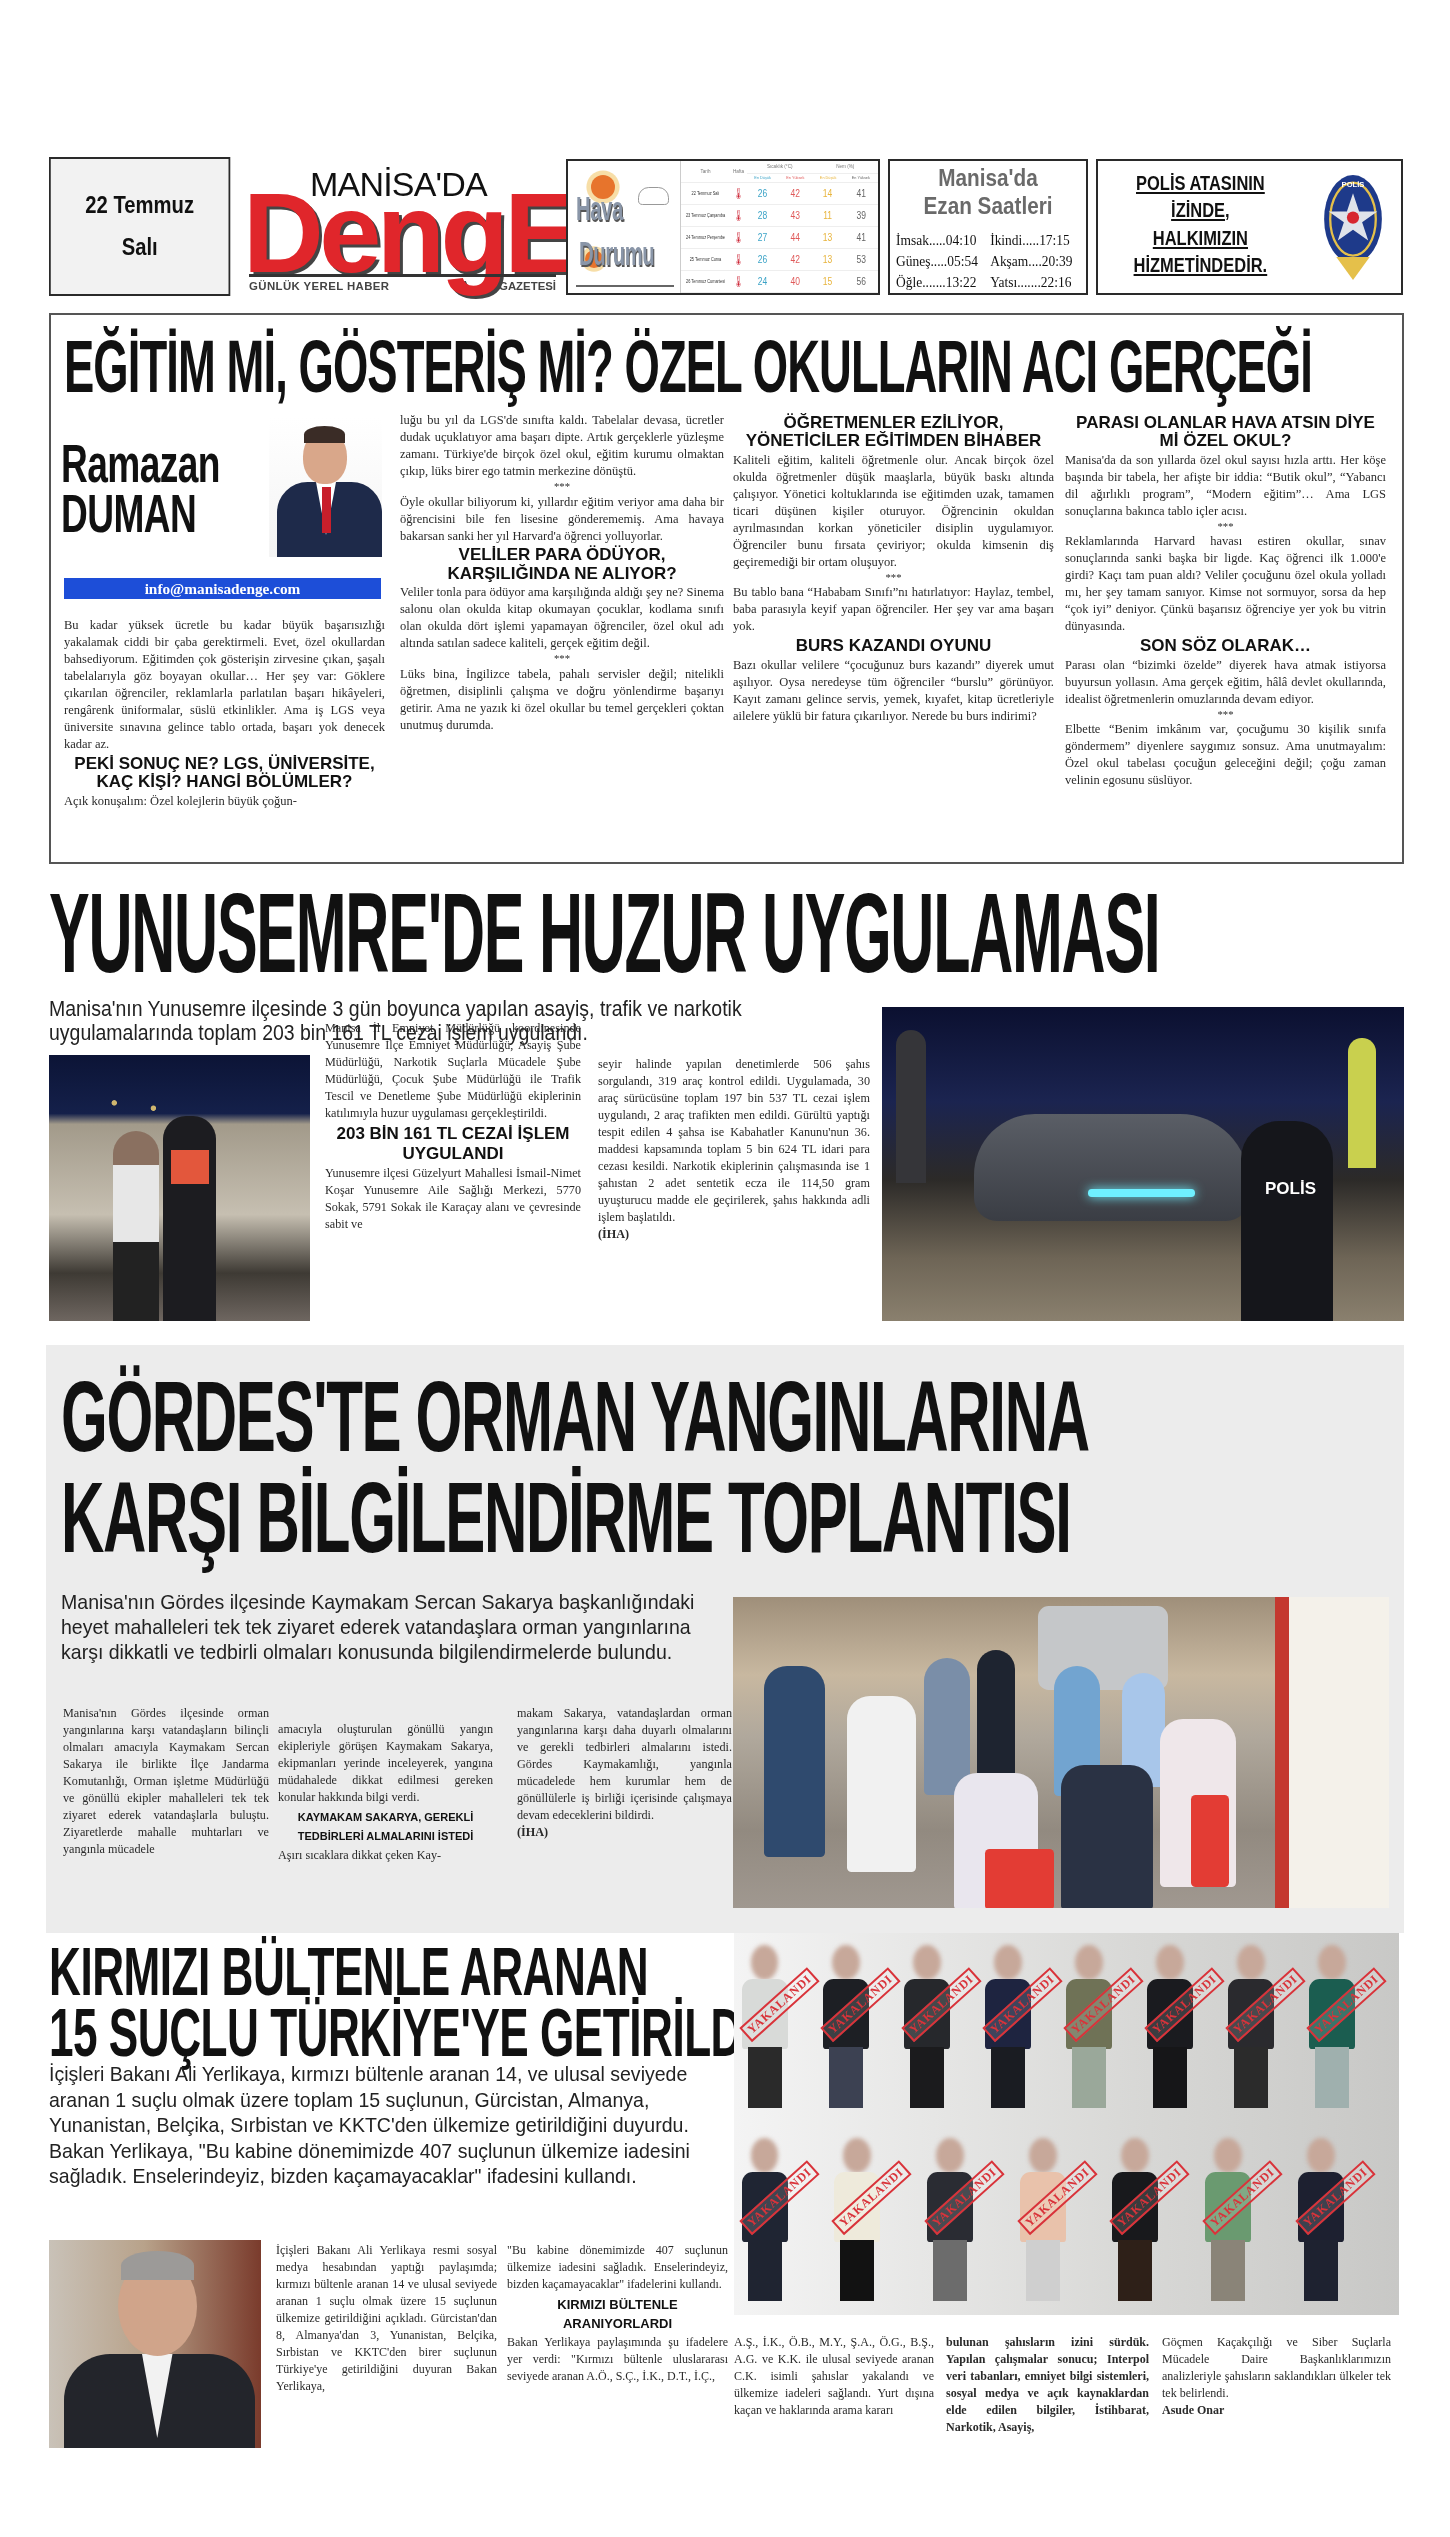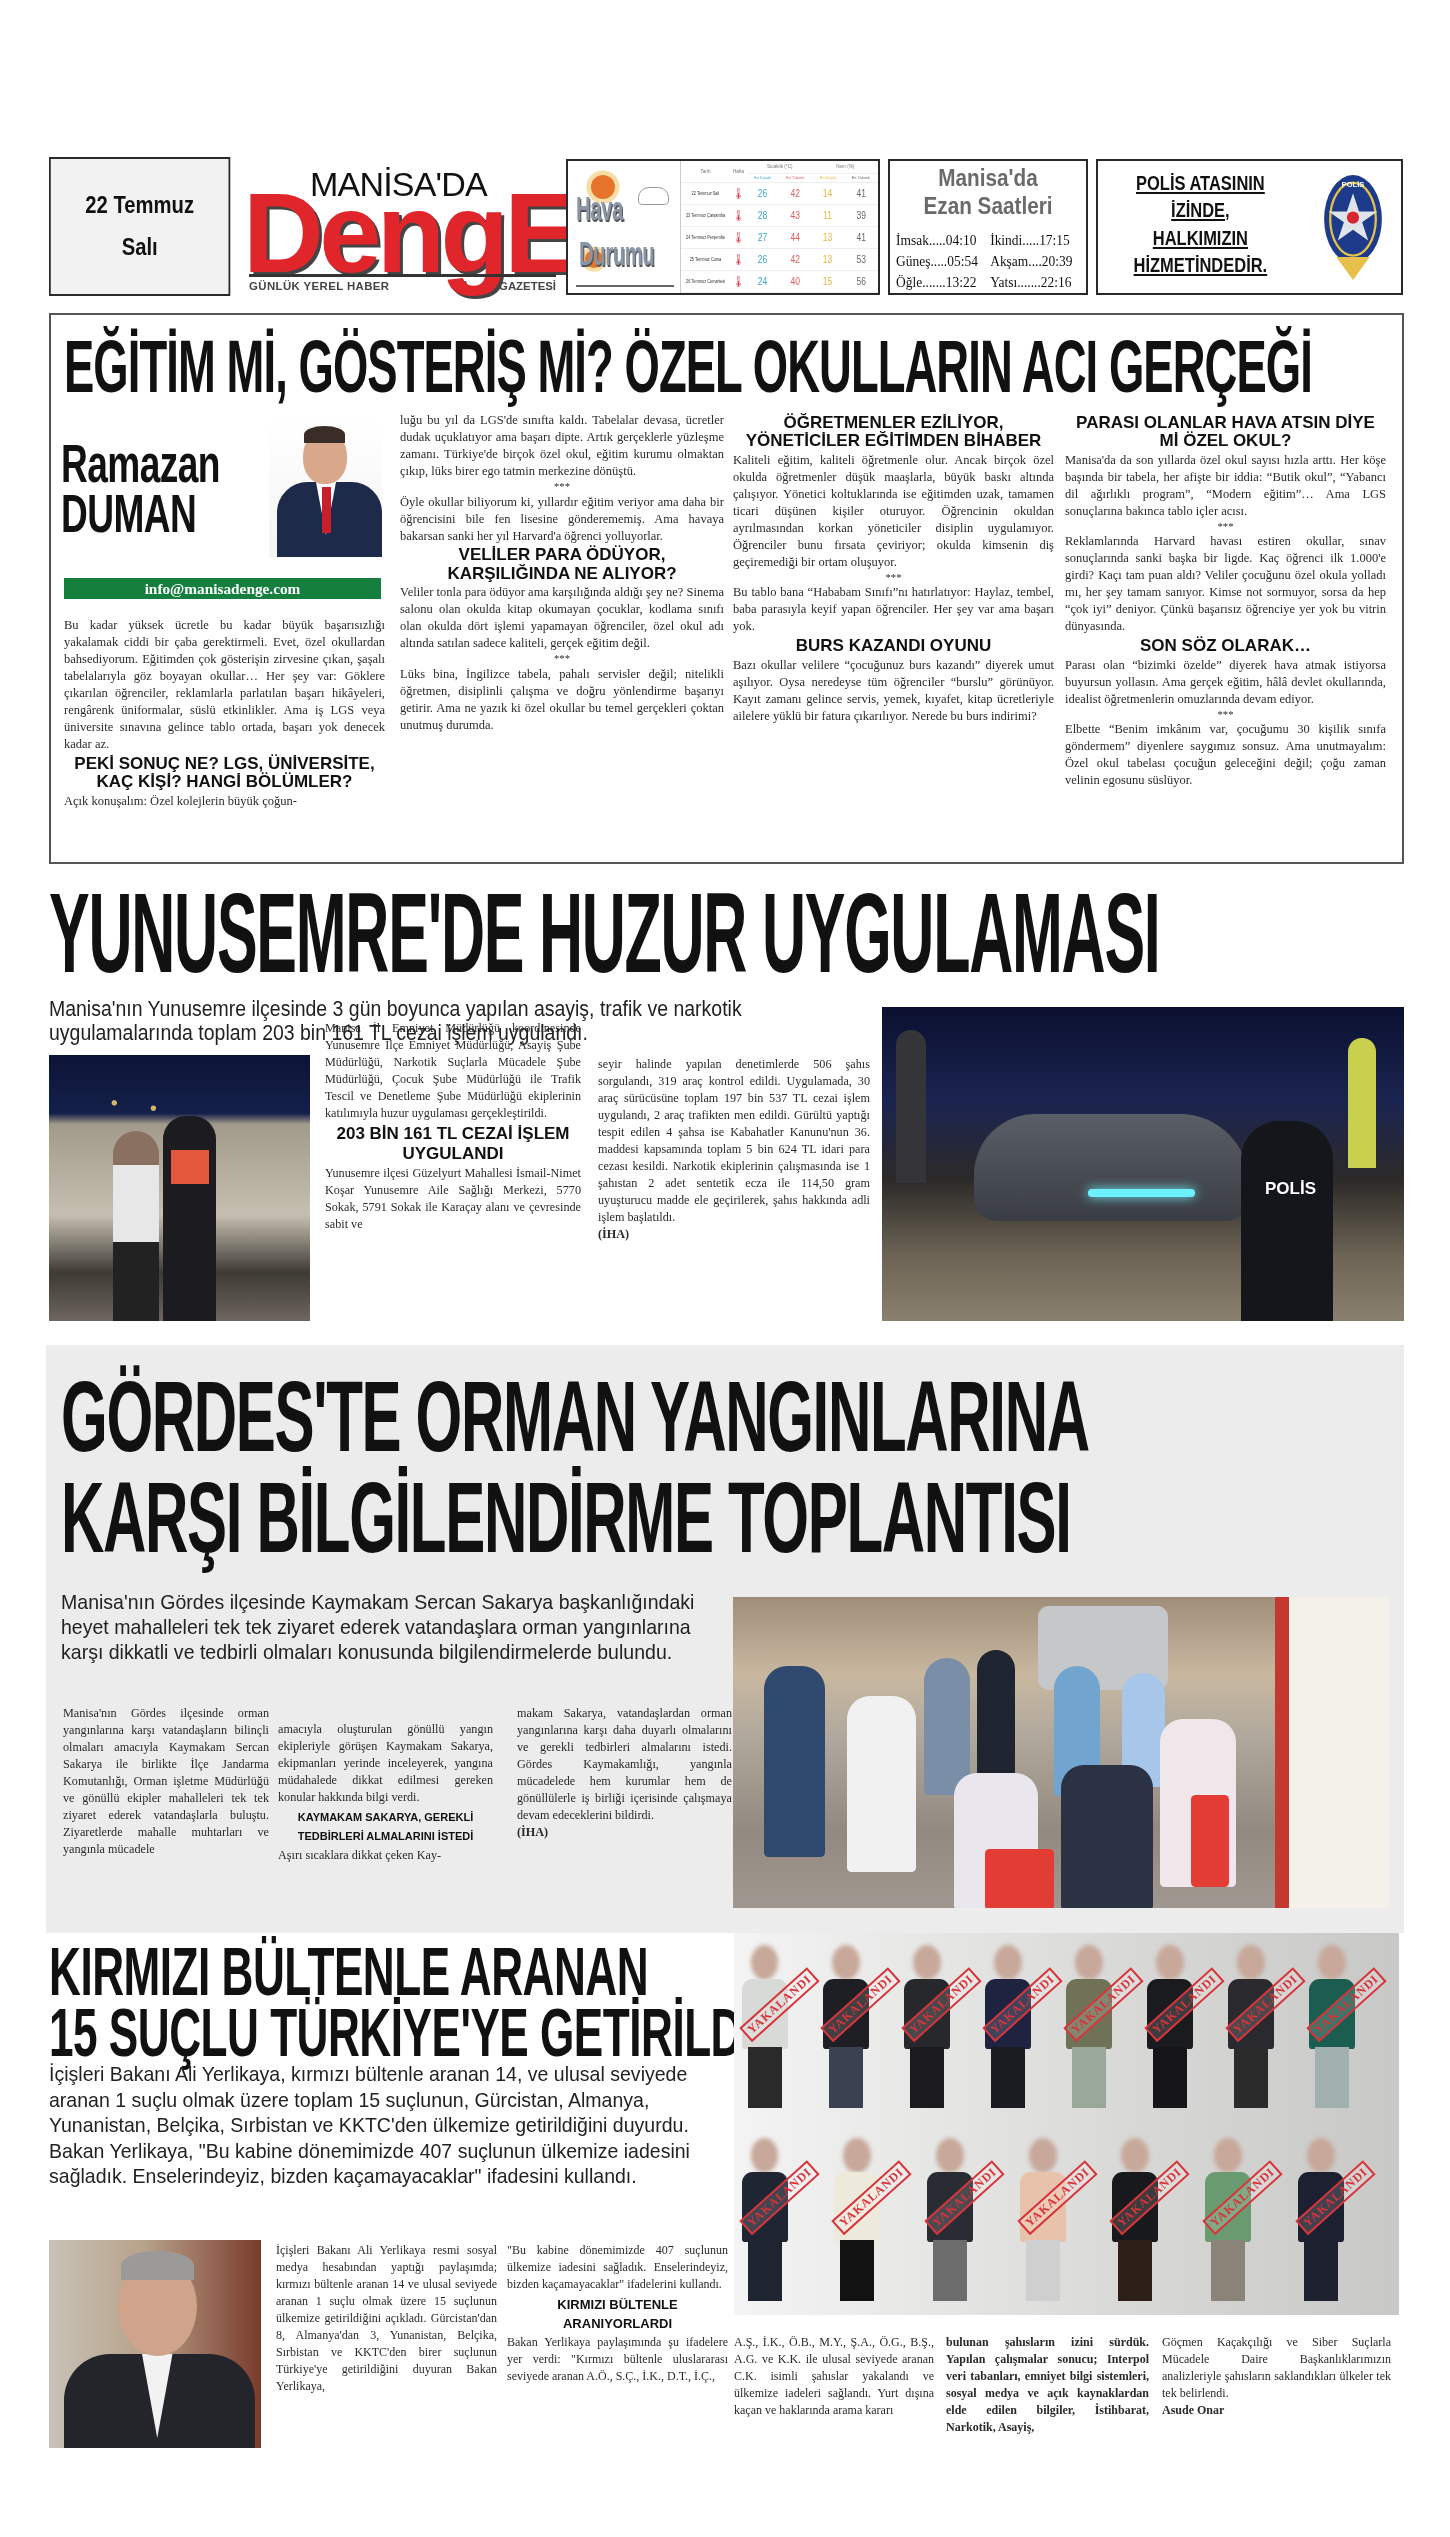--- a/index.html
+++ b/index.html
@@ -46,21 +46,21 @@
   
   .a1-frame { left: 49px; top: 313px; width: 1355px; height: 551px; border: 2.3px solid #555; }
   .a1-head { left: 64px; top: 327px; width: 1328px; font-family: "Liberation Sans", sans-serif; font-weight: bold; font-size: 75px; line-height: 79px; color: #111; white-space: nowrap; transform: scaleX(0.605); transform-origin: left top; letter-spacing: -1.5px; }
   .author-name { left: 61px; top: 439px; font-family: "Liberation Sans", sans-serif; font-weight: bold; font-size: 53px; line-height: 50px; color: #111; transform: scaleX(0.7); transform-origin: left top; letter-spacing: -0.8px; }
   .author-photo { left: 269px; top: 418px; width: 113px; height: 139px; overflow: hidden; background: linear-gradient(180deg,#ffffff 0%,#f4f4f4 100%); }
   .author-photo .head { position: absolute; left: 34px; top: 10.7px; width: 44px; height: 55px; border-radius: 50% 50% 45% 45%; background: #d9a78a; }
   .author-photo .hair { position: absolute; left: 35px; top: 7.6px; width: 41px; height: 17px; border-radius: 50% 50% 0 0; background: #3a2c26; }
   .author-photo .suit { position: absolute; left: 7.6px; top: 64px; width: 105px; height: 84px; border-radius: 30.5px 30.5px 0 0; background: #1e2a4a; }
   .author-photo .shirt { position: absolute; left: 47px; top: 64px; width: 20px; height: 53px; background: #fff; clip-path: polygon(0 0,100% 0,50% 100%); }
   .author-photo .tie { position: absolute; left: 53px; top: 69px; width: 9.2px; height: 46px; background: #c81f2b; }
-  .email-bar { left: 64px; top: 578px; width: 317px; height: 21.4px; background: #15803d; color: #fff; text-align: center; font-family: "Liberation Serif", serif; font-weight: bold; font-size: 15.3px; line-height: 21.4px; }
+  .email-bar { left: 64px; top: 578px; width: 317px; height: 21.4px; background: #1d4ed8; color: #fff; text-align: center; font-family: "Liberation Serif", serif; font-weight: bold; font-size: 15.3px; line-height: 21.4px; }
 
   .col { position: absolute; font-family: "Liberation Serif", serif; font-size: 12.5px; line-height: 17px; color: #2a2a2a; text-align: justify; }
   .col p { margin: 0; }
   .col .sh { font-family: "Liberation Sans", sans-serif; font-weight: bold; font-size: 17px; line-height: 18.3px; color: #111; text-align: center; margin: 1.5px 0 1.5px; }
   .col .stars { text-align: center; font-size: 10.7px; line-height: 13.7px; }
   .col .src { font-weight: bold; }
 
   
   .a2-head { left: 49px; top: 876px; width: 1355px; font-family: "Liberation Sans", sans-serif; font-weight: bold; font-size: 114px; line-height: 114px; color: #111; white-space: nowrap; transform: scaleX(0.535); transform-origin: left top; letter-spacing: -2.3px; }
   .a2-lead { left: 49px; top: 997px; width: 832px; font-family: "Liberation Sans", sans-serif; font-size: 21.4px; line-height: 24.4px; color: #222; transform: scaleX(0.91); transform-origin: left top; width: 916px; }

